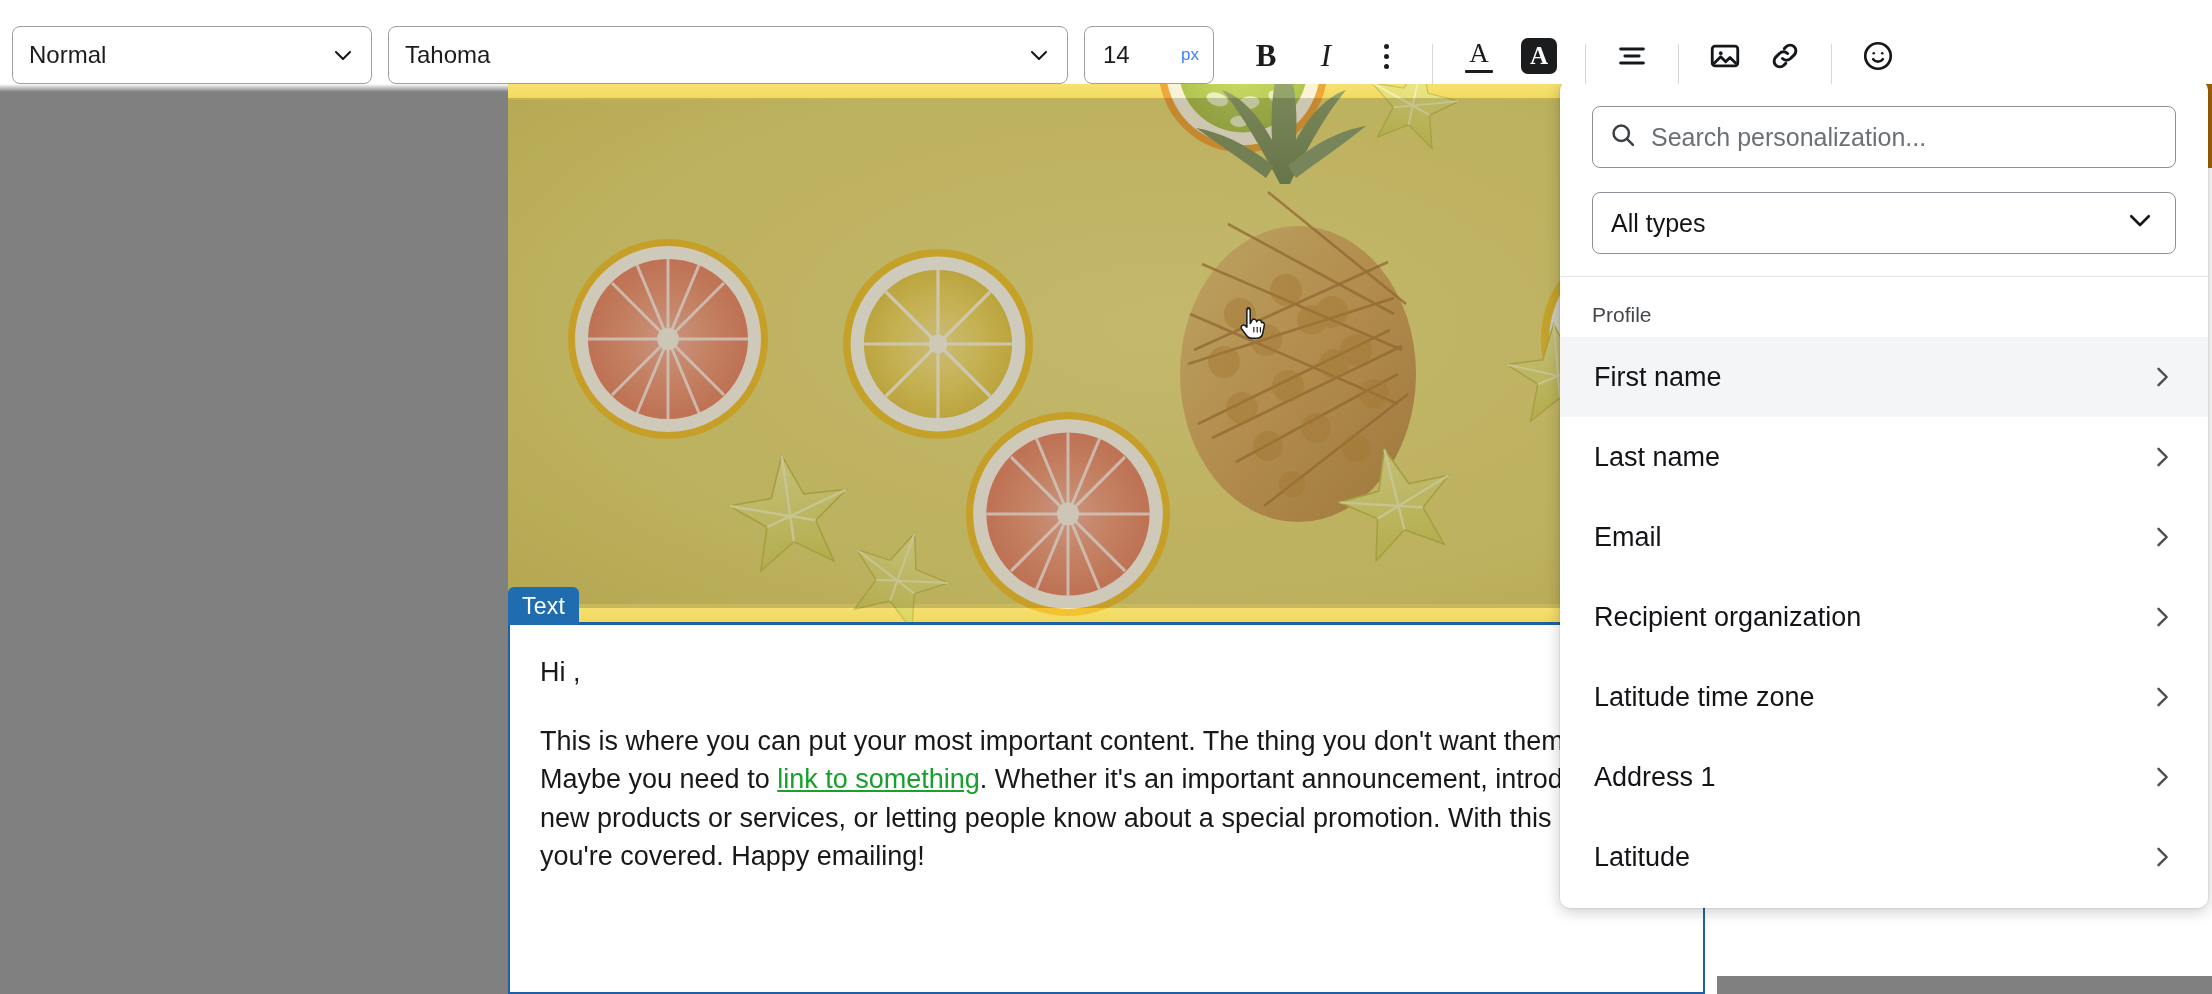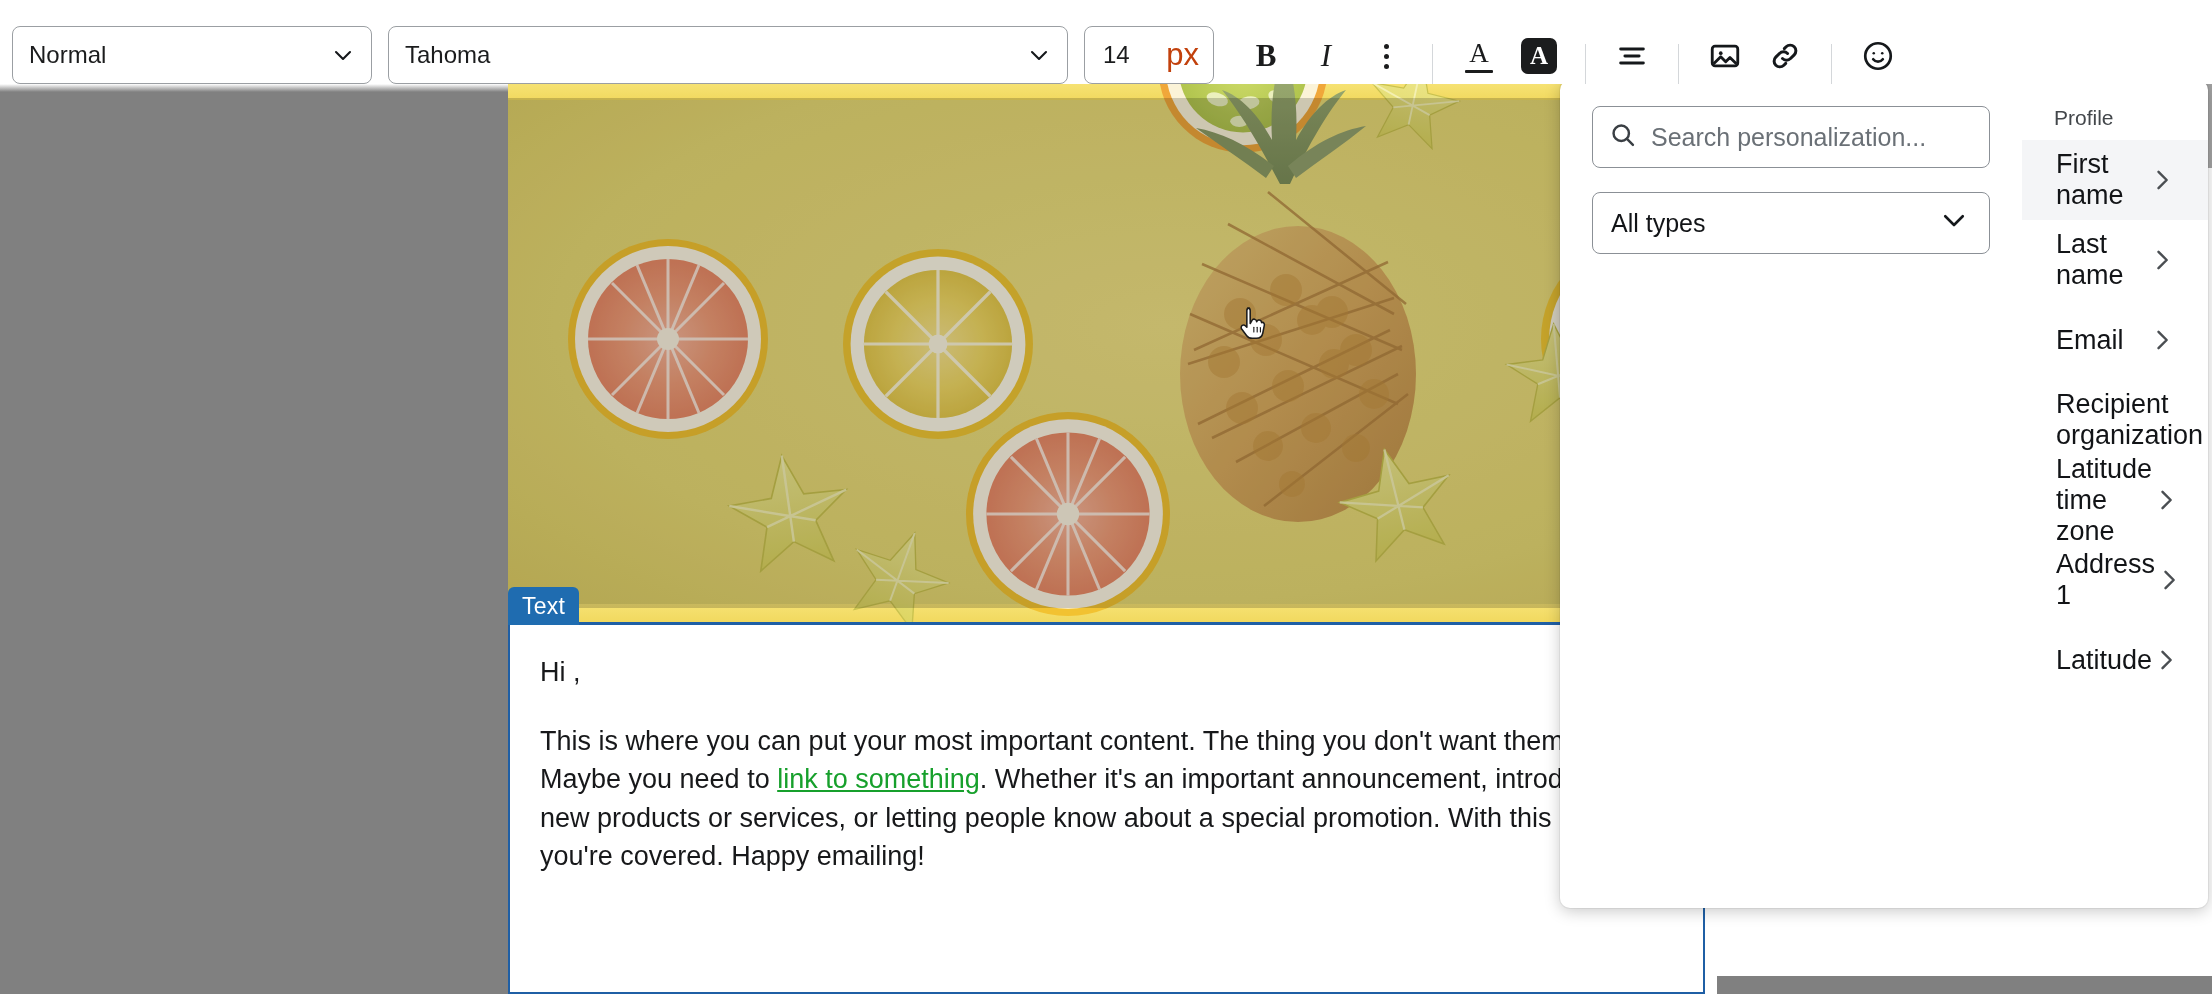--- a/index.html
+++ b/index.html
@@ -35,21 +35,21 @@
     width: 24px; height: 24px; flex: none; margin-left: 10px;
     display: flex; align-items: center; justify-content: center;
   }
   .chev svg { display: block; }
   #block-style { width: 360px; margin-right: 16px; }
   #font-family { width: 680px; margin-right: 16px; }
   #font-size {
     width: 130px; margin-right: 22px;
     justify-content: space-between; padding: 0 14px 0 18px;
   }
-  #font-size .unit { font-size: 31px; color: #c2410c; }
+  #font-size .unit { font-size: 17px; color: #3b82f6; }
 
   .tbtn {
     width: 60px; height: 56px;
     display: flex; align-items: center; justify-content: center;
     border-radius: 6px; background: transparent;
     border: none; cursor: pointer; flex: none;
     color: #1b1c1d;
   }
   .tbtn.bold   { font-size: 31px; font-weight: bold; font-family: "Liberation Serif", serif; }
   .tbtn.italic { font-size: 31px; font-style: italic; font-family: "Liberation Serif", serif; }
@@ -74,21 +74,21 @@
   #personalization-button {
     height: 56px; display: flex; align-items: center; gap: 16px;
     background: #b9bcc0; border: none; border-radius: 8px;
     padding: 0 22px 0 18px; margin-left: 10px; cursor: pointer;
     font-size: 25px; color: #15181b; flex: none;
   }
 
   
   .canvas {
     position: absolute; left: 0; top: 84px; width: 2212px; height: 910px;
-    background: #a3a3a3;
+    background: #a16207;
     overflow: hidden;
   }
   .scrim-left {
     position: absolute; left: 0; top: 0; width: 508px; height: 910px;
     background: #808080;
   }
   .scrim-top-fade {
     position: absolute; left: 0; top: 0; width: 508px; height: 8px;
     background: linear-gradient(#ffffff, #808080);
   }
@@ -128,21 +128,21 @@
 
   
   .panel {
     position: absolute; left: 1560px; top: 80px;
     width: 648px; height: 828px;
     background: #ffffff;
     border-radius: 10px;
     box-shadow: 0 3px 16px rgba(0,0,0,.22), 0 0 0 1px rgba(0,0,0,.05);
     z-index: 30;
     overflow: hidden;
-    display: flex; flex-direction: row;
+    display: flex; flex-direction: column;
   }
   .panel-top { padding: 26px 32px 22px 32px; flex: none; }
   .search-wrap {
     height: 62px; border: 1px solid #8b9096; border-radius: 8px;
     display: flex; align-items: center; padding: 0 16px; gap: 14px;
     background: #fff;
   }
   .search-wrap input {
     border: none; outline: none; flex: 1;
     font-size: 25px; color: #1b1c1d;

